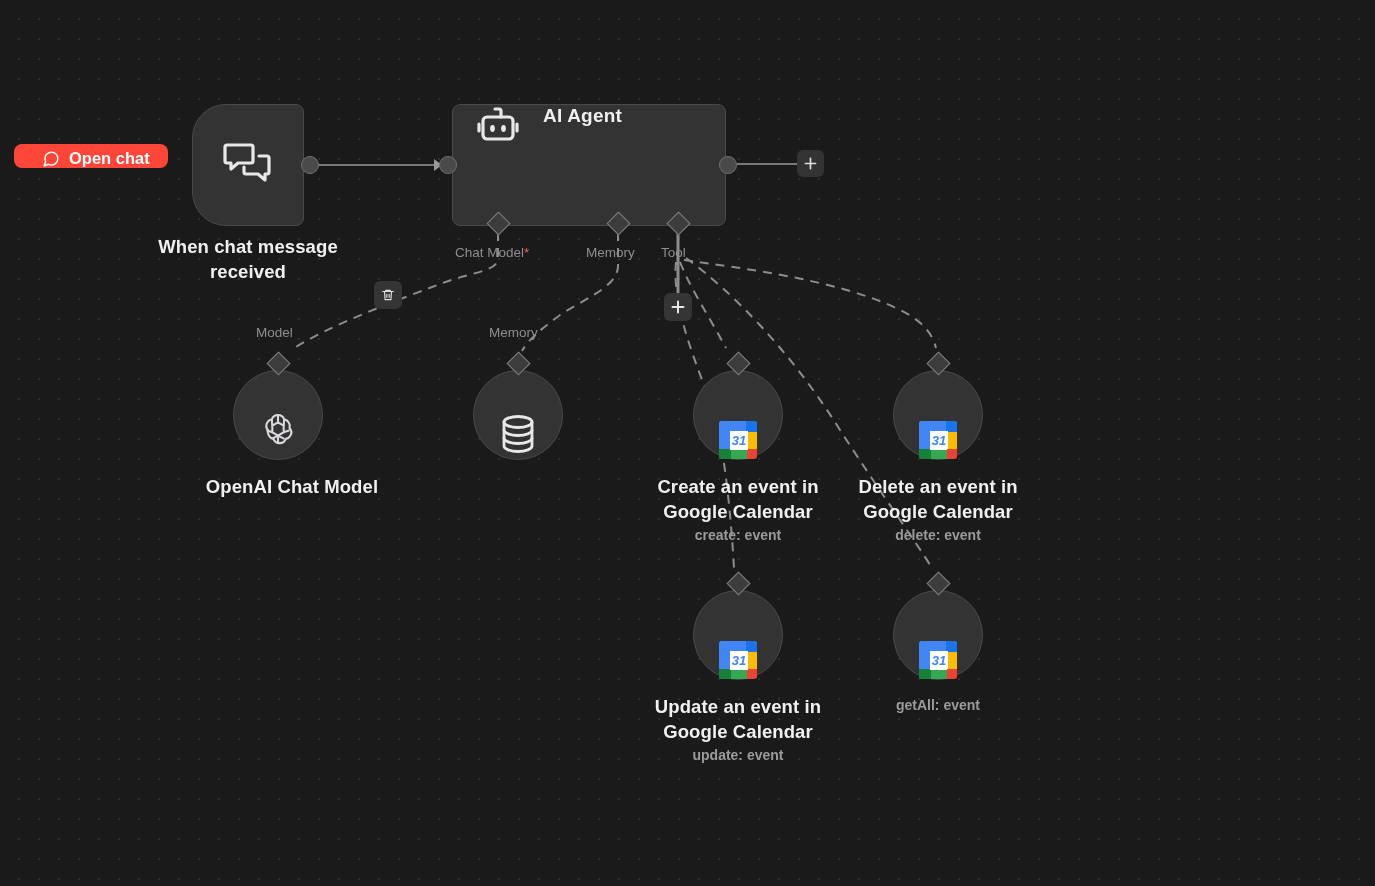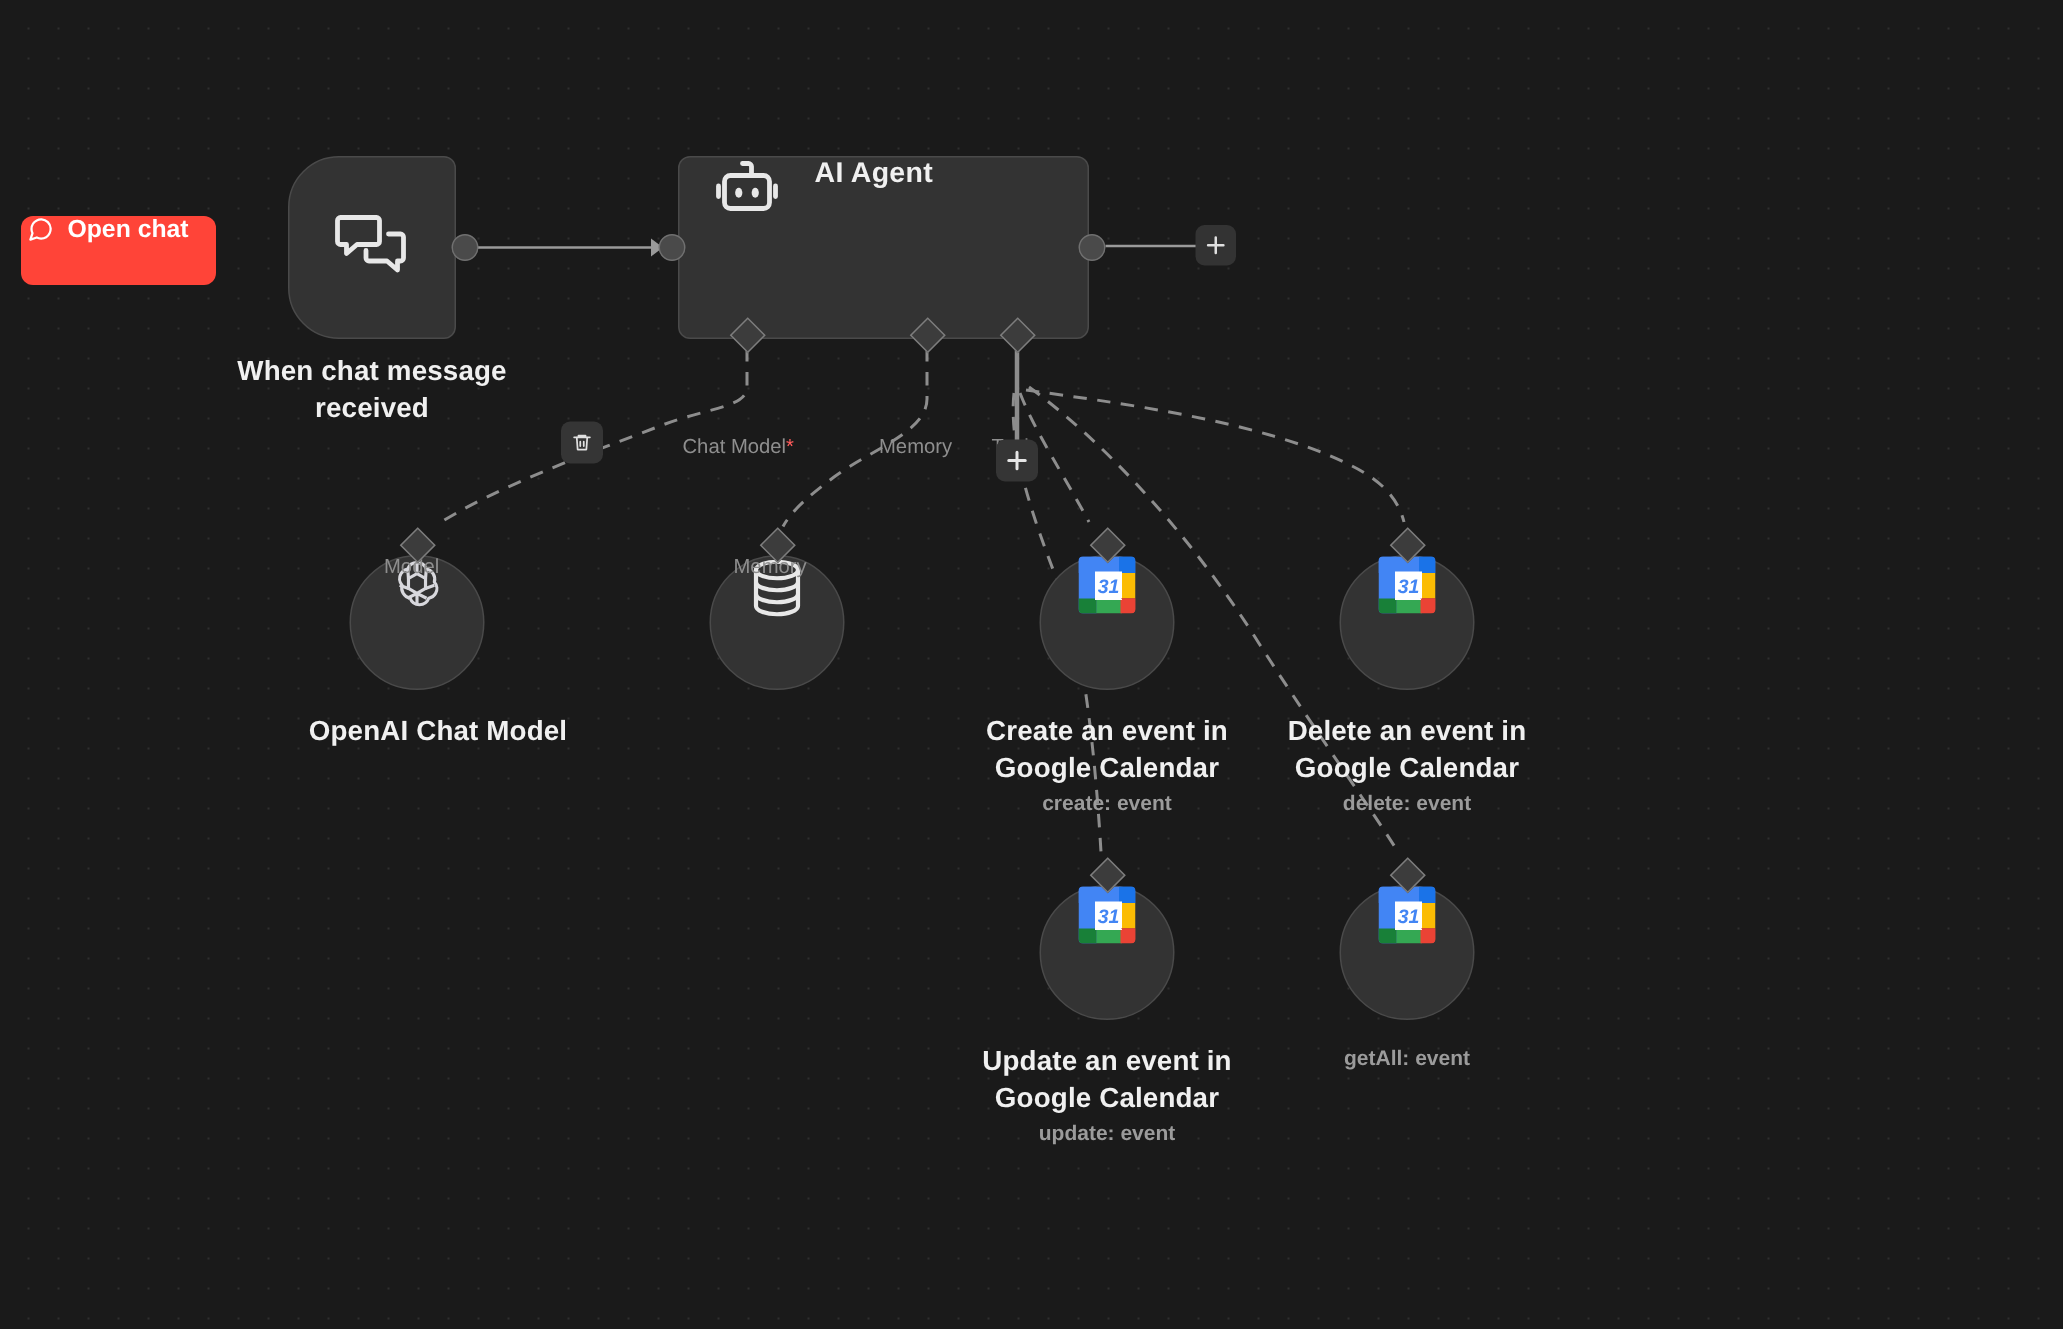--- a/index.html
+++ b/index.html
@@ -29,24 +29,24 @@
     width: 1375px;
     height: 886px;
     pointer-events: none;
   }
 
   
   #open-chat {
     position: absolute;
     left: 14px;
     top: 144px;
-    height: 46px;
-    padding: 0 18px 0 4px;
-    display: flex;
-    align-items: flex-start;
+    height: 24px;
+    padding: 0 18px 0 28px;
+    display: flex;
+    align-items: flex-end;
     gap: 9px;
     background: #ff4438;
     border: none;
     border-radius: 8px;
     color: #ffffff;
     font-size: 16.5px;
     font-weight: bold;
     font-family: "Liberation Sans", sans-serif;
     cursor: pointer;
     z-index: 40;
@@ -137,21 +137,20 @@
     transform: rotate(45deg);
     z-index: 22;
     cursor: crosshair;
   }
   .port-label {
     position: absolute;
     color: #8e8e8e;
     font-size: 13.5px;
     white-space: nowrap;
     z-index: 21;
-    margin-top: 45px;
   }
   .port-label .req { color: #ff5c5c; }
 
   
   .mini-btn {
     position: absolute;
     width: 28px;
     height: 28px;
     background: #353535;
     border: none;
@@ -169,21 +168,21 @@
 
   
   .sub-node {
     position: absolute;
     width: 90px;
     height: 90px;
     border-radius: 50%;
     background: #333333;
     border: 1px solid #4a4a4a;
     display: flex;
-    align-items: flex-start;
+    align-items: flex-end;
     justify-content: center;
     cursor: pointer;
     z-index: 20;
   }
   .sub-caption {
     position: absolute;
     width: 220px;
     text-align: center;
     z-index: 21;
   }

